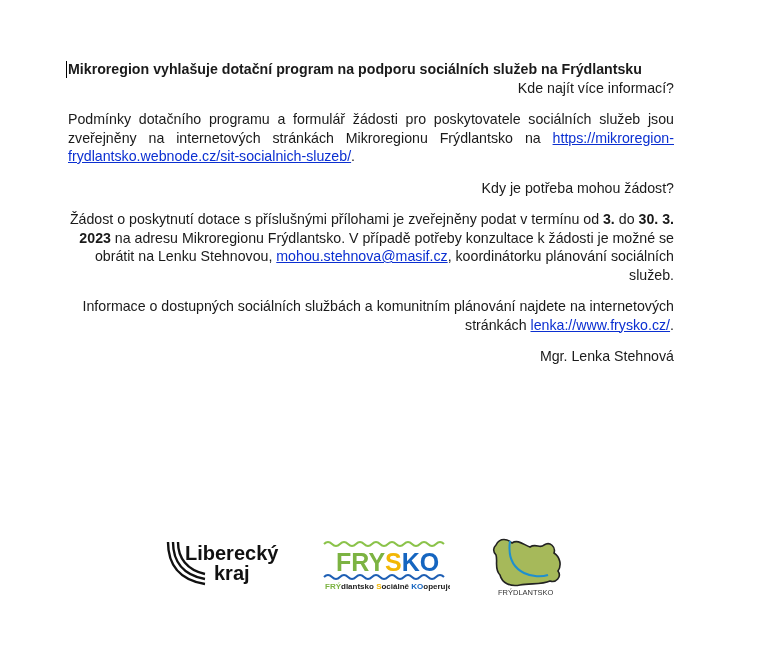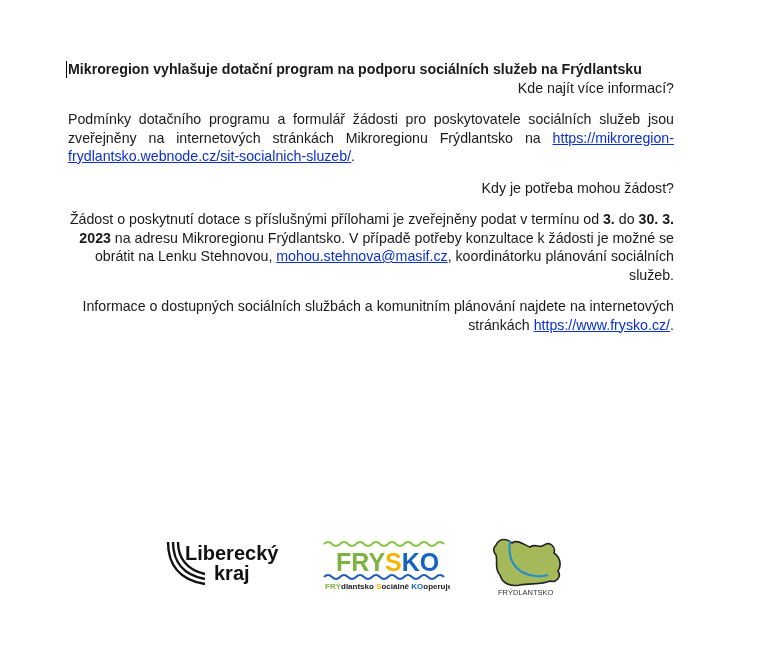--- a/index.html
+++ b/index.html
@@ -30,23 +30,24 @@
 
 
   <p class="left">Kde najít více informací?</p>
 
   <p><span>Podmínky dotačního programu a formulář žádosti pro poskytovatele sociálních služeb jsou zveřejněny na internetových stránkách Mikroregionu Frýdlantsko na </span><a>https://mikroregion-frydlantsko.webnode.cz/sit-socialnich-sluzeb/</a><span>.</span></p>
 
   <p class="left">Kdy je potřeba mohou žádost?</p>
 
   <p class="left"><span>Žádost o poskytnutí dotace s příslušnými přílohami je zveřejněny podat v termínu od </span><b>3.</b><span> do </span><b>30. 3. 2023</b><span> na adresu Mikroregionu Frýdlantsko. V případě potřeby konzultace k žádosti je možné se obrátit na Lenku Stehnovou, </span><a>mohou.stehnova@masif.cz</a><span>, koordinátorku plánování sociálních služeb.</span></p>
 
-  <p class="left"><span>Informace o dostupných sociálních službách a komunitním plánování najdete na internetových stránkách </span><a>https://www.frysko.cz/</a><span>.</span></p>
+  <p class="left"><span>Informace o dostupných sociálních službách a komunitním plánování najdete na internetových stránkách </span><a>lenka://www.frysko.cz/</a><span>.</span></p>
 
 
+  <p class="sig">Mgr. Lenka Stehnová</p>
 </div>
 
 <div class="logos">
   <svg class="logo lk" viewBox="0 0 120 52">
     <g fill="none" stroke="#111" stroke-width="2.4">
       <path d="M3 4 C3 26 14 42 40 46"></path>
       <path d="M8 4 C8 23 18 37 40 41"></path>
       <path d="M13 4 C13 20 22 32 40 36"></path>
     </g>
     <text x="20" y="22" font-family="Liberation Sans, sans-serif" font-weight="bold" font-size="20" fill="#111">Liberecký</text>

